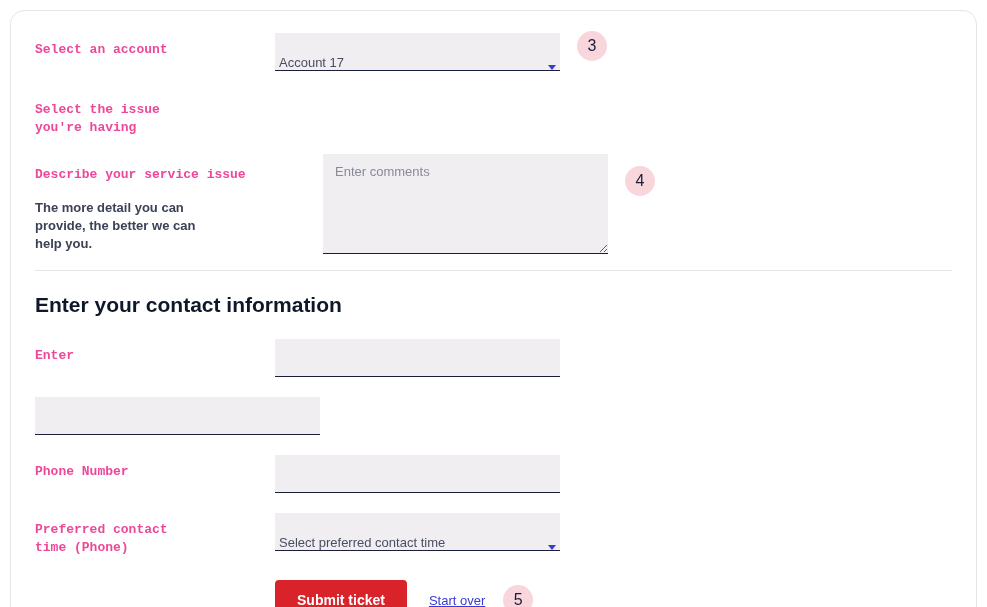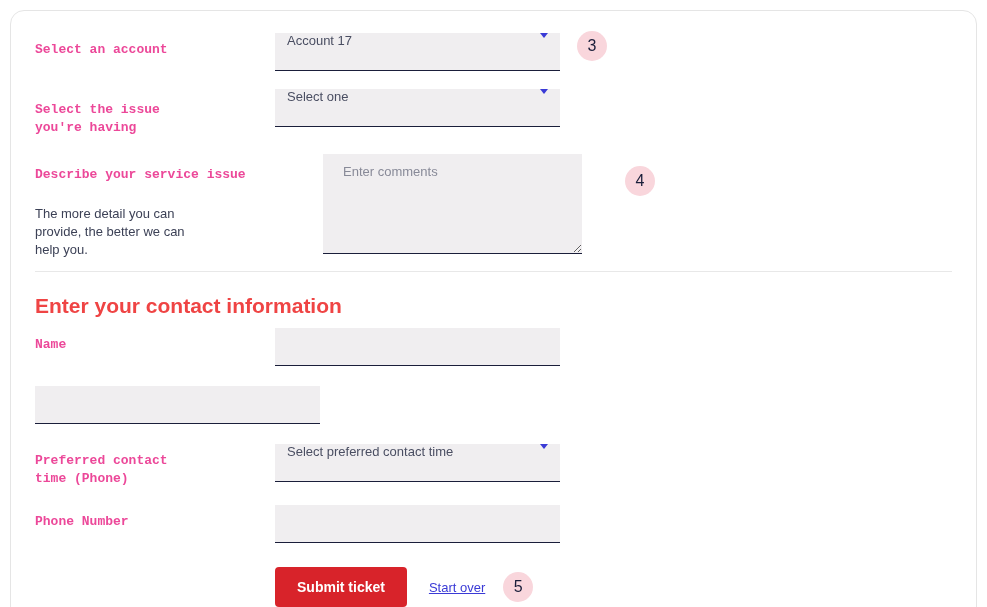--- a/index.html
+++ b/index.html
@@ -31,61 +31,61 @@
     }
     .form-label {
       font-size: 13px;
       font-weight: 600;
       color: #ec4899;
       line-height: 1.35;
       font-family: Liberation Mono, monospace;
     }
     .form-subtext {
       font-size: 13px;
-      font-weight: 400;
+      font-weight: 700;
       color: #3c4156;
       line-height: 1.4;
-      margin-top: 21px;
+      margin-top: 15px;
       max-width: 170px;
     }
     .form-input-col {
       width: 285px;
       position: relative;
     }
     .select-field {
       width: 285px;
       height: 38px;
       background: #f0eef0;
       border: none;
       border-bottom: 1px solid #1a1e3a;
       display: flex;
-      align-items: flex-start;
+      align-items: flex-end;
       justify-content: space-between;
-      padding: 0 12px;
+      padding: 0 4px;
       cursor: pointer;
       gap: 24px;
     }
     .select-value {
       font-size: 13px;
       color: #4a4e62;
     }
     .dropdown-arrow {
       width: 0;
       height: 0;
       border-left: 4px solid transparent;
       border-right: 4px solid transparent;
       border-top: 5px solid #3a3ad6;
     }
     .textarea-field {
-      width: 259px;
+      width: 285px;
       height: 100px;
       background: #f0eef0;
       border: none;
       border-bottom: 1px solid #1a1e3a;
-      padding: 10px 20px;
+      padding: 10px 12px;
       font-size: 13px;
       color: #4a4e62;
       font-family: inherit;
       resize: both;
       overflow: auto;
     }
     .textarea-field::placeholder {
       color: #888a98;
     }
     .text-input {
@@ -99,22 +99,22 @@
       font-family: inherit;
     }
     .divider {
       border: none;
       border-top: 1px solid #e8e8e8;
       margin: 12px 0 22px 0;
     }
     .section-heading {
       font-size: 21px;
       font-weight: 700;
-      color: #ef4444;
-      margin-bottom: 10px;
+      color: #0f172a;
+      margin-bottom: 22px;
     }
     .button-row {
       display: flex;
       align-items: center;
       margin-left: 240px;
       margin-top: 24px;
       gap: 22px;
     }
     .submit-btn {
       background: #d8232a;
@@ -191,78 +191,72 @@
         <span class="dropdown-arrow"></span>
       </div>
       <div class="callout callout-3">3</div>
     </div>
   </div>
 
   <div class="form-row form-row-issue">
     <div class="form-label-col">
       <div class="form-label" style="max-width:130px;">Select the issue you're having</div>
     </div>
-    <div class="form-input-col">
-      <div class="select-field">
-        <span class="select-value">Select one</span>
-        <span class="dropdown-arrow"></span>
-      </div>
-    </div>
   </div>
 
   <div class="form-row form-row-describe">
     <div class="form-label-col">
       <div class="form-label">Describe your service issue</div>
       <div class="form-subtext">The more detail you can provide, the better we can help you.</div>
     </div>
     <div class="form-input-col">
       <textarea class="textarea-field" placeholder="Enter comments" style=""></textarea>
       <div class="callout callout-4">4</div>
     </div>
   </div>
 
   <hr class="divider">
 
   <h2 class="section-heading">Enter your contact information</h2>
 
   <div class="form-row form-row-contact">
     <div class="form-label-col">
-      <div class="form-label">Name</div>
+      <div class="form-label">Enter</div>
     </div>
     <div class="form-input-col">
       <input type="text" class="text-input" style="">
     </div>
   </div>
 
   <div class="form-row form-row-contact">
+    <div class="form-input-col">
+      <input type="text" class="text-input" style="">
+    </div>
+  </div>
+
+  <div class="form-row form-row-contact">
+    <div class="form-label-col">
+      <div class="form-label">Phone Number</div>
+    </div>
     <div class="form-input-col">
       <input type="text" class="text-input" style="">
     </div>
   </div>
 
   <div class="form-row form-row-phone-time">
     <div class="form-label-col">
       <div class="form-label">Preferred contact time (Phone)</div>
     </div>
     <div class="form-input-col">
       <div class="select-field">
         <span class="select-value">Select preferred contact time</span>
         <span class="dropdown-arrow"></span>
       </div>
     </div>
   </div>
 
-  <div class="form-row form-row-contact">
-    <div class="form-label-col">
-      <div class="form-label">Phone Number</div>
-    </div>
-    <div class="form-input-col">
-      <input type="text" class="text-input" style="">
-    </div>
-  </div>
-
   <div class="button-row">
     <button class="submit-btn">Submit ticket</button>
     <a class="start-over-link">Start over</a>
     <div class="callout callout-5">5</div>
   </div>
 
 </div>
 
 </body></html>

